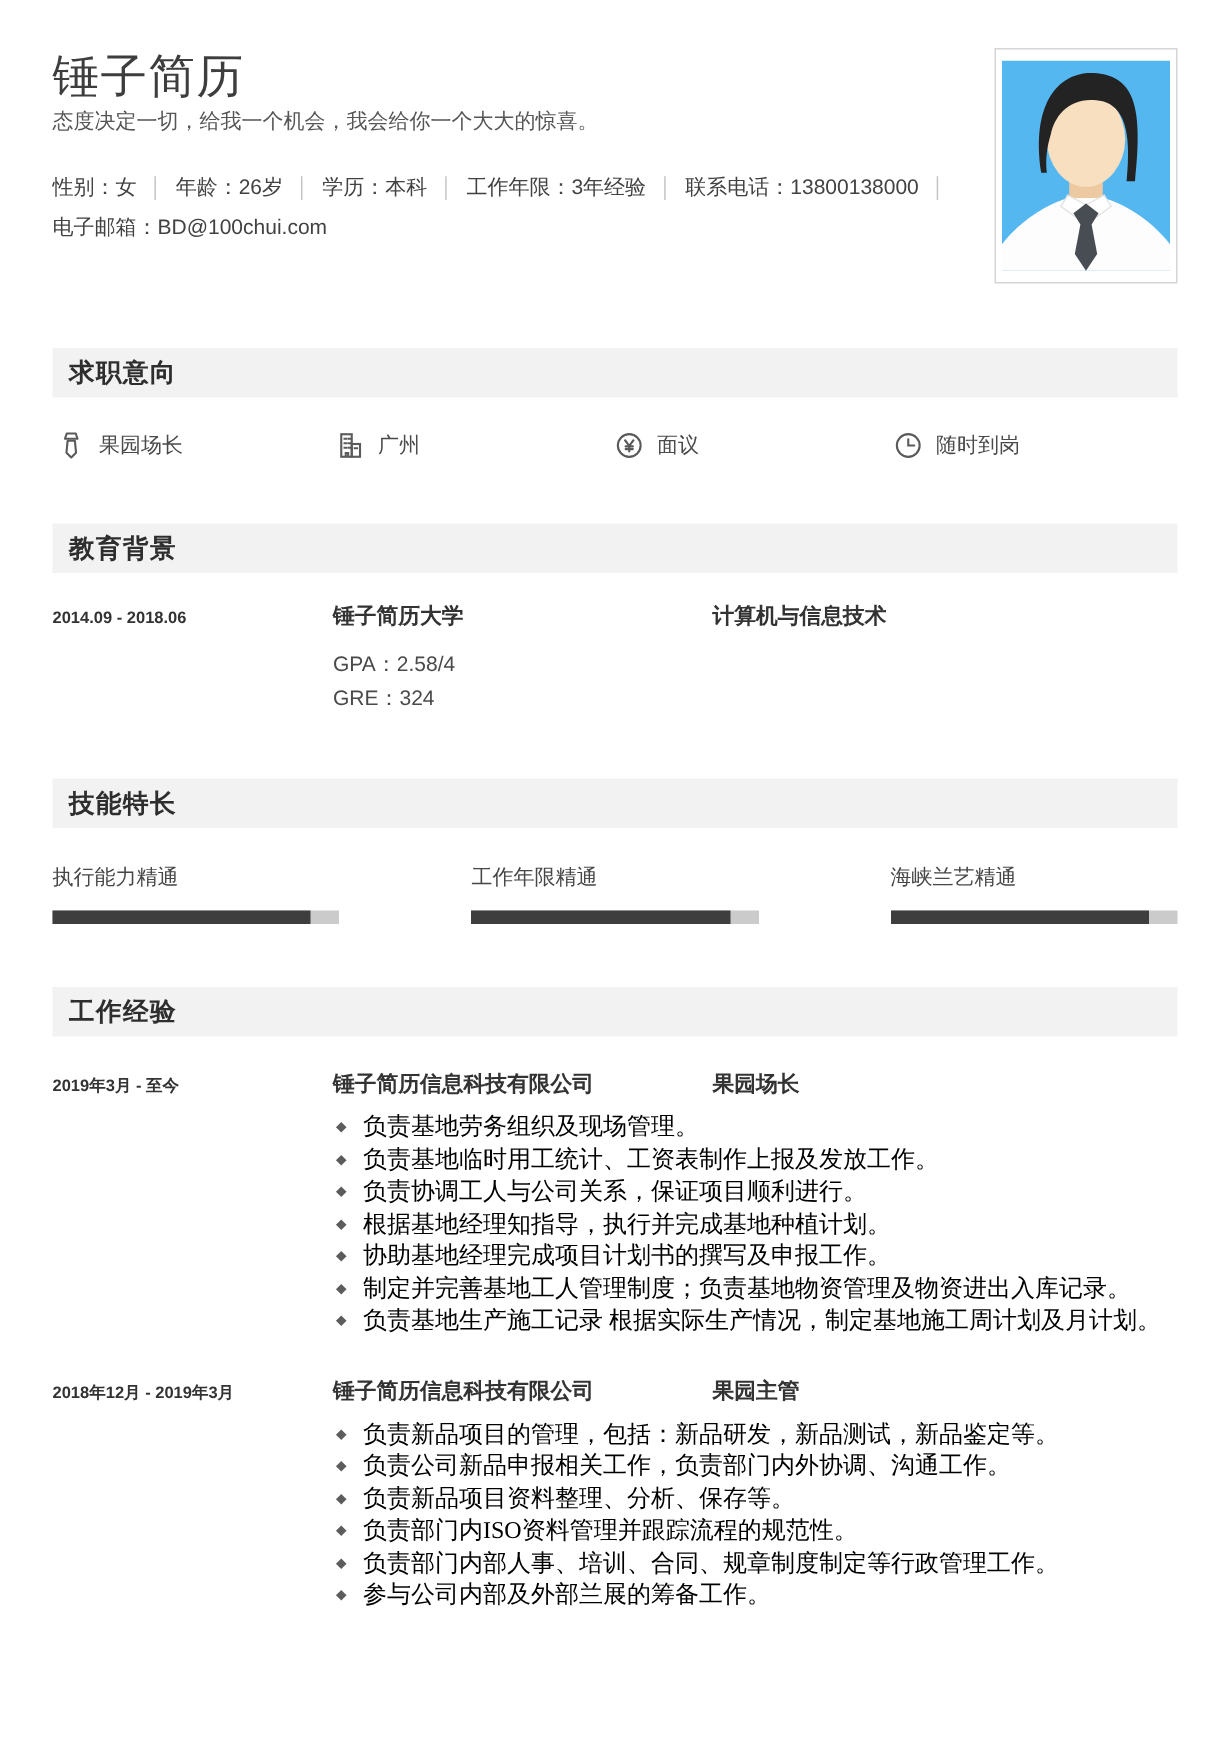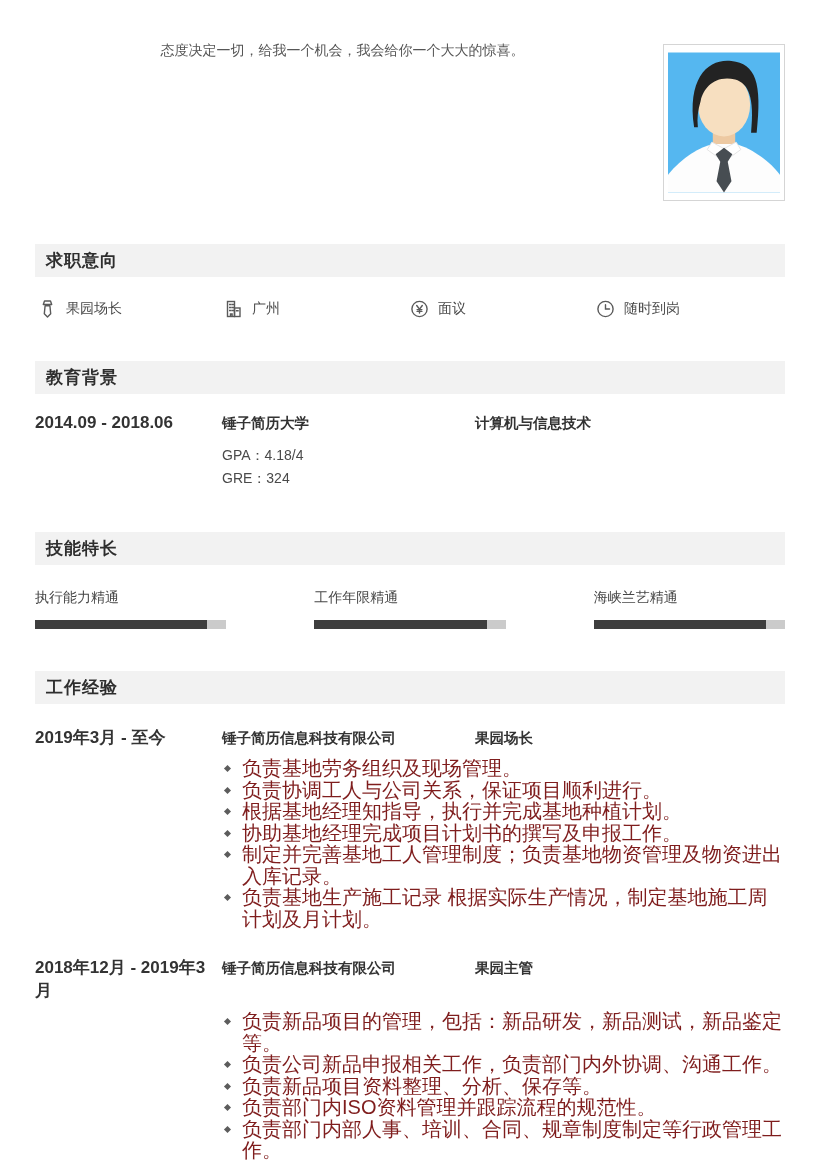--- a/index.html
+++ b/index.html
@@ -16,21 +16,21 @@
     font-family:"Liberation Sans","DejaVu Sans",sans-serif;
     color:var(--text-dark);
     position:relative;
   }
   .page{padding:30px 35px 40px 35px;position:relative;}
 
   
   .resume-header{position:relative;min-height:160px;}
   .header-text{max-width:615px;}
   .resume-name{font-size:31px;font-weight:500;color:#3d3d3d;letter-spacing:1px;}
-  .tagline{font-size:14px;color:#565656;margin-top:12px;text-align:center;}
+  .tagline{font-size:14px;color:#565656;}
   .info-wrap{margin-top:21px;font-size:14px;color:#424242;line-height:26px;}
   .info-item{white-space:nowrap;}
   .info-item::after{content:"│";color:#c2c2c2;margin:0 9px;font-size:13px;}
   .info-item:last-child::after{content:"";margin:0;}
   .avatar-frame{
     position:absolute;top:2px;right:0;
     width:122px;height:157px;background:#fff;
     border:1px solid #d5d5d5;padding:4px;
   }
   .avatar-frame svg{display:block;width:112px;height:147px;}
@@ -45,51 +45,55 @@
   .section-body{margin-top:19px;}
 
   
   .intent-row{display:grid;grid-template-columns:repeat(4,1fr);margin-top:22px;padding:0 3px;}
   .intent-item{display:flex;align-items:center;font-size:14px;color:#4a4a4a;}
   .intent-item .icn{display:inline-flex;margin-right:9px;}
   .intent-item svg{width:19px;height:20px;stroke:#5a5a5a;fill:none;stroke-width:1.4;}
 
   
   .entry-head{display:grid;grid-template-columns:187px 253px 1fr;align-items:baseline;}
-  .entry-period{font-size:17px;font-weight:bold;color:#333;}
+  .entry-period{font-size:11px;font-weight:bold;color:#333;}
   .entry-org,.entry-role{font-size:14.5px;font-weight:bold;color:#333;}
   .edu-details{margin-left:187px;margin-top:11px;font-size:14px;color:#4a4a4a;line-height:23px;}
 
   
   .skills-row{display:grid;grid-template-columns:repeat(3,1fr);column-gap:88px;margin-top:24px;}
   .skill-head{display:flex;font-size:14px;color:#474747;}
   .skill-bar{margin-top:13px;height:9px;background:var(--bar-track);}
   .skill-fill{height:100%;background:var(--bar-fill);}
 
   
   .job{margin-top:22px;}
   .job + .job{margin-top:26px;}
   .duties{list-style:none;margin-left:187px;margin-top:9px;}
   .duties li{
     display:flex;align-items:flex-start;
-    font-size:20px;color:#7f1d1d;line-height:21.5px;
+    font-size:16px;color:#000000;line-height:21.5px;font-family:Liberation Serif, serif;
   }
   .dot{
     flex:0 0 auto;width:5px;height:5px;background:#5c5c5c;
     transform:rotate(45deg);margin:8px 12px 0 3px;
   }
 </style>
 </head>
 <body>
 
 <div class="page">
 
   <div class="resume-header">
     <div class="header-text">
+      <div class="resume-name">锤子简历</div>
       <div class="tagline">态度决定一切，给我一个机会，我会给你一个大大的惊喜。</div>
+      <div class="info-wrap">
+        <span class="info-item">性别：女</span><span class="info-item">年龄：26岁</span><span class="info-item">学历：本科</span><span class="info-item">工作年限：3年经验</span><span class="info-item">联系电话：13800138000</span><span class="info-item">电子邮箱：BD@100chui.com</span>
+      </div>
     </div>
 
     <div class="avatar-frame">
       <svg viewBox="0 0 120 150">
         <rect width="120" height="150" fill="#55b7f0"></rect>
         <rect x="48" y="74" width="24" height="30" fill="#edc9a2"></rect>
         <ellipse cx="60" cy="56" rx="28" ry="34" fill="#f7dfc0"></ellipse>
         <path d="M28 80 C20 26 44 6 68 9 C94 12 101 32 95 86 L89 86 C93 48 86 33 72 29 C50 24 38 38 35 52 C32 62 31 70 32 80 Z" fill="#232323"></path>
         <path d="M0 150 L0 131 C15 112 35 101 48 98 L72 98 C85 101 105 112 120 131 L120 150 Z" fill="#fdfdfd"></path>
         <path d="M47 96 L60 103 L53 112 L42 104 Z" fill="#ffffff" stroke="#e3e3e3" stroke-width="1"></path>
@@ -145,21 +149,21 @@
 
   <div class="section">
     <div class="section-title">教育背景</div>
     <div class="section-body">
       <div class="entry-head">
         <span class="entry-period">2014.09 - 2018.06</span>
         <span class="entry-org">锤子简历大学</span>
         <span class="entry-role">计算机与信息技术</span>
       </div>
       <div class="edu-details">
-        <div>GPA：4.18/4</div>
+        <div>GPA：2.58/4</div>
         <div>GRE：324</div>
       </div>
     </div>
   </div>
 
   <div class="section">
     <div class="section-title">技能特长</div>
     <div class="skills-row">
       <div class="skill">
         <div class="skill-head">
@@ -200,20 +204,24 @@
         <span class="entry-org">锤子简历信息科技有限公司</span>
         <span class="entry-role">果园场长</span>
       </div>
       <ul class="duties">
         <li>
             <span class="dot"></span>
             <span>负责基地劳务组织及现场管理。</span>
           </li>
         <li>
             <span class="dot"></span>
+            <span>负责基地临时用工统计、工资表制作上报及发放工作。</span>
+          </li>
+        <li>
+            <span class="dot"></span>
             <span>负责协调工人与公司关系，保证项目顺利进行。</span>
           </li>
         <li>
             <span class="dot"></span>
             <span>根据基地经理知指导，执行并完成基地种植计划。</span>
           </li>
         <li>
             <span class="dot"></span>
             <span>协助基地经理完成项目计划书的撰写及申报工作。</span>
           </li>

